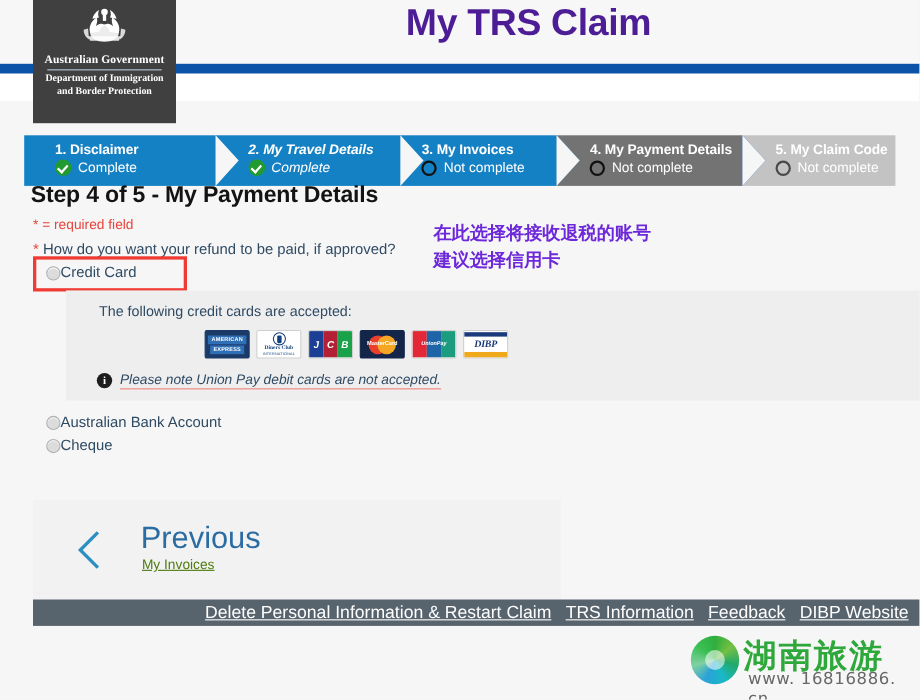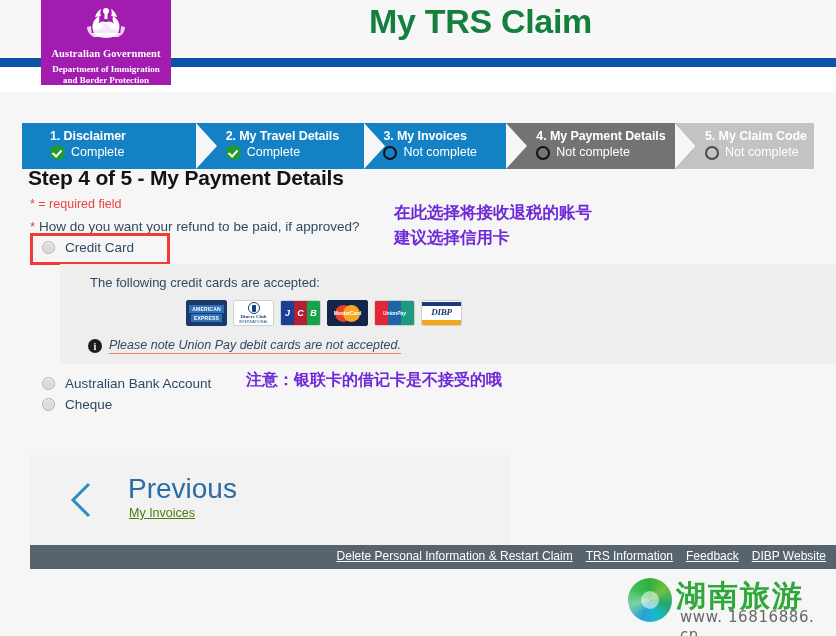--- a/index.html
+++ b/index.html
@@ -7,53 +7,53 @@
     width:836px;height:636px;
     background:#f4f4f4;
     font-family:"Liberation Sans","DejaVu Sans",sans-serif;
     overflow:hidden;position:relative;
   }
   .page{position:absolute;inset:0;background:#f6f6f6;}
 
   
   .header{position:absolute;left:0;top:0;width:836px;height:92px;background:#f7f7f7;}
   .crest{
-    position:absolute;left:41px;top:0;width:130px;height:85px;
-    background:#a21caf;color:#fff;text-align:center;
+    position:absolute;left:30px;top:0;width:130px;height:112px;
+    background:#404040;color:#fff;text-align:center;
     display:flex;flex-direction:column;align-items:center;justify-content:flex-start;
   }
   .crest-emblem{margin-top:3px;}
   .crest-gov{
     font-family:"Liberation Serif","DejaVu Serif",serif;
     font-weight:bold;font-size:10.5px;line-height:12px;letter-spacing:.1px;
     margin-top:1px;
   }
   .crest-rule{width:104px;height:1px;background:#b9cbe0;margin:2px 0 2px;}
   .crest-dept{
     font-family:"Liberation Serif","DejaVu Serif",serif;
     font-weight:bold;font-size:9px;line-height:10.5px;
   }
   .app-title{
     position:absolute;left:0;top:2px;width:836px;text-align:center;
-    font-size:34px;font-weight:bold;color:#15803d;letter-spacing:-.3px;
+    font-size:34px;font-weight:bold;color:#4c1d95;letter-spacing:-.3px;
     padding-left:125px;box-sizing:border-box;
   }
   .blue-rule{position:absolute;left:0;top:58px;width:836px;height:9px;background:#0a53a8;}
   .header-white{position:absolute;left:0;top:67px;width:836px;height:25px;background:#ffffff;}
 
   
   .steps{position:absolute;left:22px;top:123px;width:792px;height:46px;display:flex;border-radius:15px;}
   .step{
     position:relative;height:46px;box-sizing:border-box;
     padding:5px 0 0 30px;color:#fff;
   }
   .step .s-title{font-size:12.5px;font-weight:bold;line-height:16px;letter-spacing:-.1px;}
   .step .s-state{font-size:12.5px;line-height:17px;display:flex;align-items:center;gap:6px;}
   .step.s1{width:175px;background:#1481c4;padding-left:28px;}
-  .step.s2{width:170px;background:#1481c4;}
+  .step.s2{width:170px;background:#1481c4;font-style:italic;}
   .step.s3{width:143px;background:#1481c4;padding-left:19px;}
   .step.s4{width:170px;background:#737373;}
   .step.s5{width:140px;background:#c3c3c3;color:#ffffff;}
   .step .notch{
     position:absolute;right:-21px;top:0;width:0;height:0;z-index:3;
     border-top:23px solid transparent;border-bottom:23px solid transparent;
     border-left:21px solid #1481c4;
   }
   .step.s3 .notch{border-left-color:#1481c4;}
   .step.s4 .notch{border-left-color:#0a53a8;}
@@ -81,21 +81,21 @@
   .req{position:absolute;left:30px;top:197px;font-size:12.5px;color:#e8453c;}
   .question{position:absolute;left:30px;top:219px;font-size:13.5px;color:#2f4a63;}
   .question .star{color:#e8453c;}
 
   .radio{
     width:13px;height:13px;border-radius:50%;
     background:#dcdcdc;border:1px solid #b2b2b2;
     display:inline-block;box-sizing:border-box;flex:0 0 auto;
     box-shadow:inset 0 1px 1px rgba(255,255,255,.85);
   }
-  .opt{position:absolute;display:flex;align-items:center;gap:10px;font-size:13.5px;color:#2f4a63;}
+  .opt{position:absolute;display:flex;align-items:flex-end;gap:0;font-size:13.5px;color:#2f4a63;}
   .opt-cc{left:42px;top:240px;}
   .opt-bank{left:42px;top:376px;}
   .opt-chq{left:42px;top:397px;}
 
   .redbox{
     position:absolute;left:30px;top:233px;width:140px;height:32px;
     border:3px solid #ef3b33;box-sizing:border-box;
   }
 
   .cardpanel{
@@ -162,21 +162,21 @@
   
   .prevbox{position:absolute;left:30px;top:455px;width:480px;height:90px;background:#f2f2f2;}
   .chev{position:absolute;left:40px;top:27px;width:22px;height:36px;}
   .prev-t{position:absolute;left:98px;top:18px;font-size:28px;color:#2b6ca3;}
   .prev-sub{position:absolute;left:99px;top:51px;font-size:12.5px;color:#4d7c0f;text-decoration:underline;}
 
   
   .footer{position:absolute;left:30px;top:545px;width:806px;height:24px;background:#57636d;}
   .footer-links{
     position:absolute;right:10px;top:4px;display:flex;gap:13px;
-    font-size:12px;color:#ffffff;padding-left:32px;
+    font-size:16px;color:#ffffff;padding-left:32px;
   }
   .footer-links a{color:#fff;text-decoration:underline;}
 
   
   .wm{position:absolute;left:628px;top:576px;width:200px;height:52px;}
   .wm-logo{position:absolute;left:0;top:2px;width:44px;height:44px;border-radius:50%;
     background:conic-gradient(#2fae3e,#74c043,#21a86c,#19b9c6,#2aa2d8,#7fd1a0,#3bbf55,#2fae3e);}
   .wm-logo:after{content:"";position:absolute;left:13px;top:13px;width:18px;height:18px;border-radius:50%;background:#ffffff;opacity:.55;}
   .wm-cn{position:absolute;left:48px;top:0px;font-size:30px;font-weight:bold;color:#2ea83a;letter-spacing:2px;
     font-family:"DejaVu Sans",sans-serif;}
@@ -332,21 +332,20 @@
   </div>
   <div class="opt opt-chq">
     <span class="radio"></span>
     <span>Cheque</span>
   </div>
 
   <div class="anno anno1">
     <div>在此选择将接收退税的账号</div>
     <div>建议选择信用卡</div>
   </div>
-  <div class="anno anno2">注意：银联卡的借记卡是不接受的哦</div>
 
   <div class="prevbox">
     <span class="chev">
       <svg width="22" height="36" viewBox="0 0 22 36">
           <polyline points="19,2 3,18 19,34" fill="none" stroke="#2b8fc0" stroke-width="3"></polyline>
         </svg>
     </span>
     <div class="prev-t">Previous</div>
     <div class="prev-sub">My Invoices</div>
   </div>

